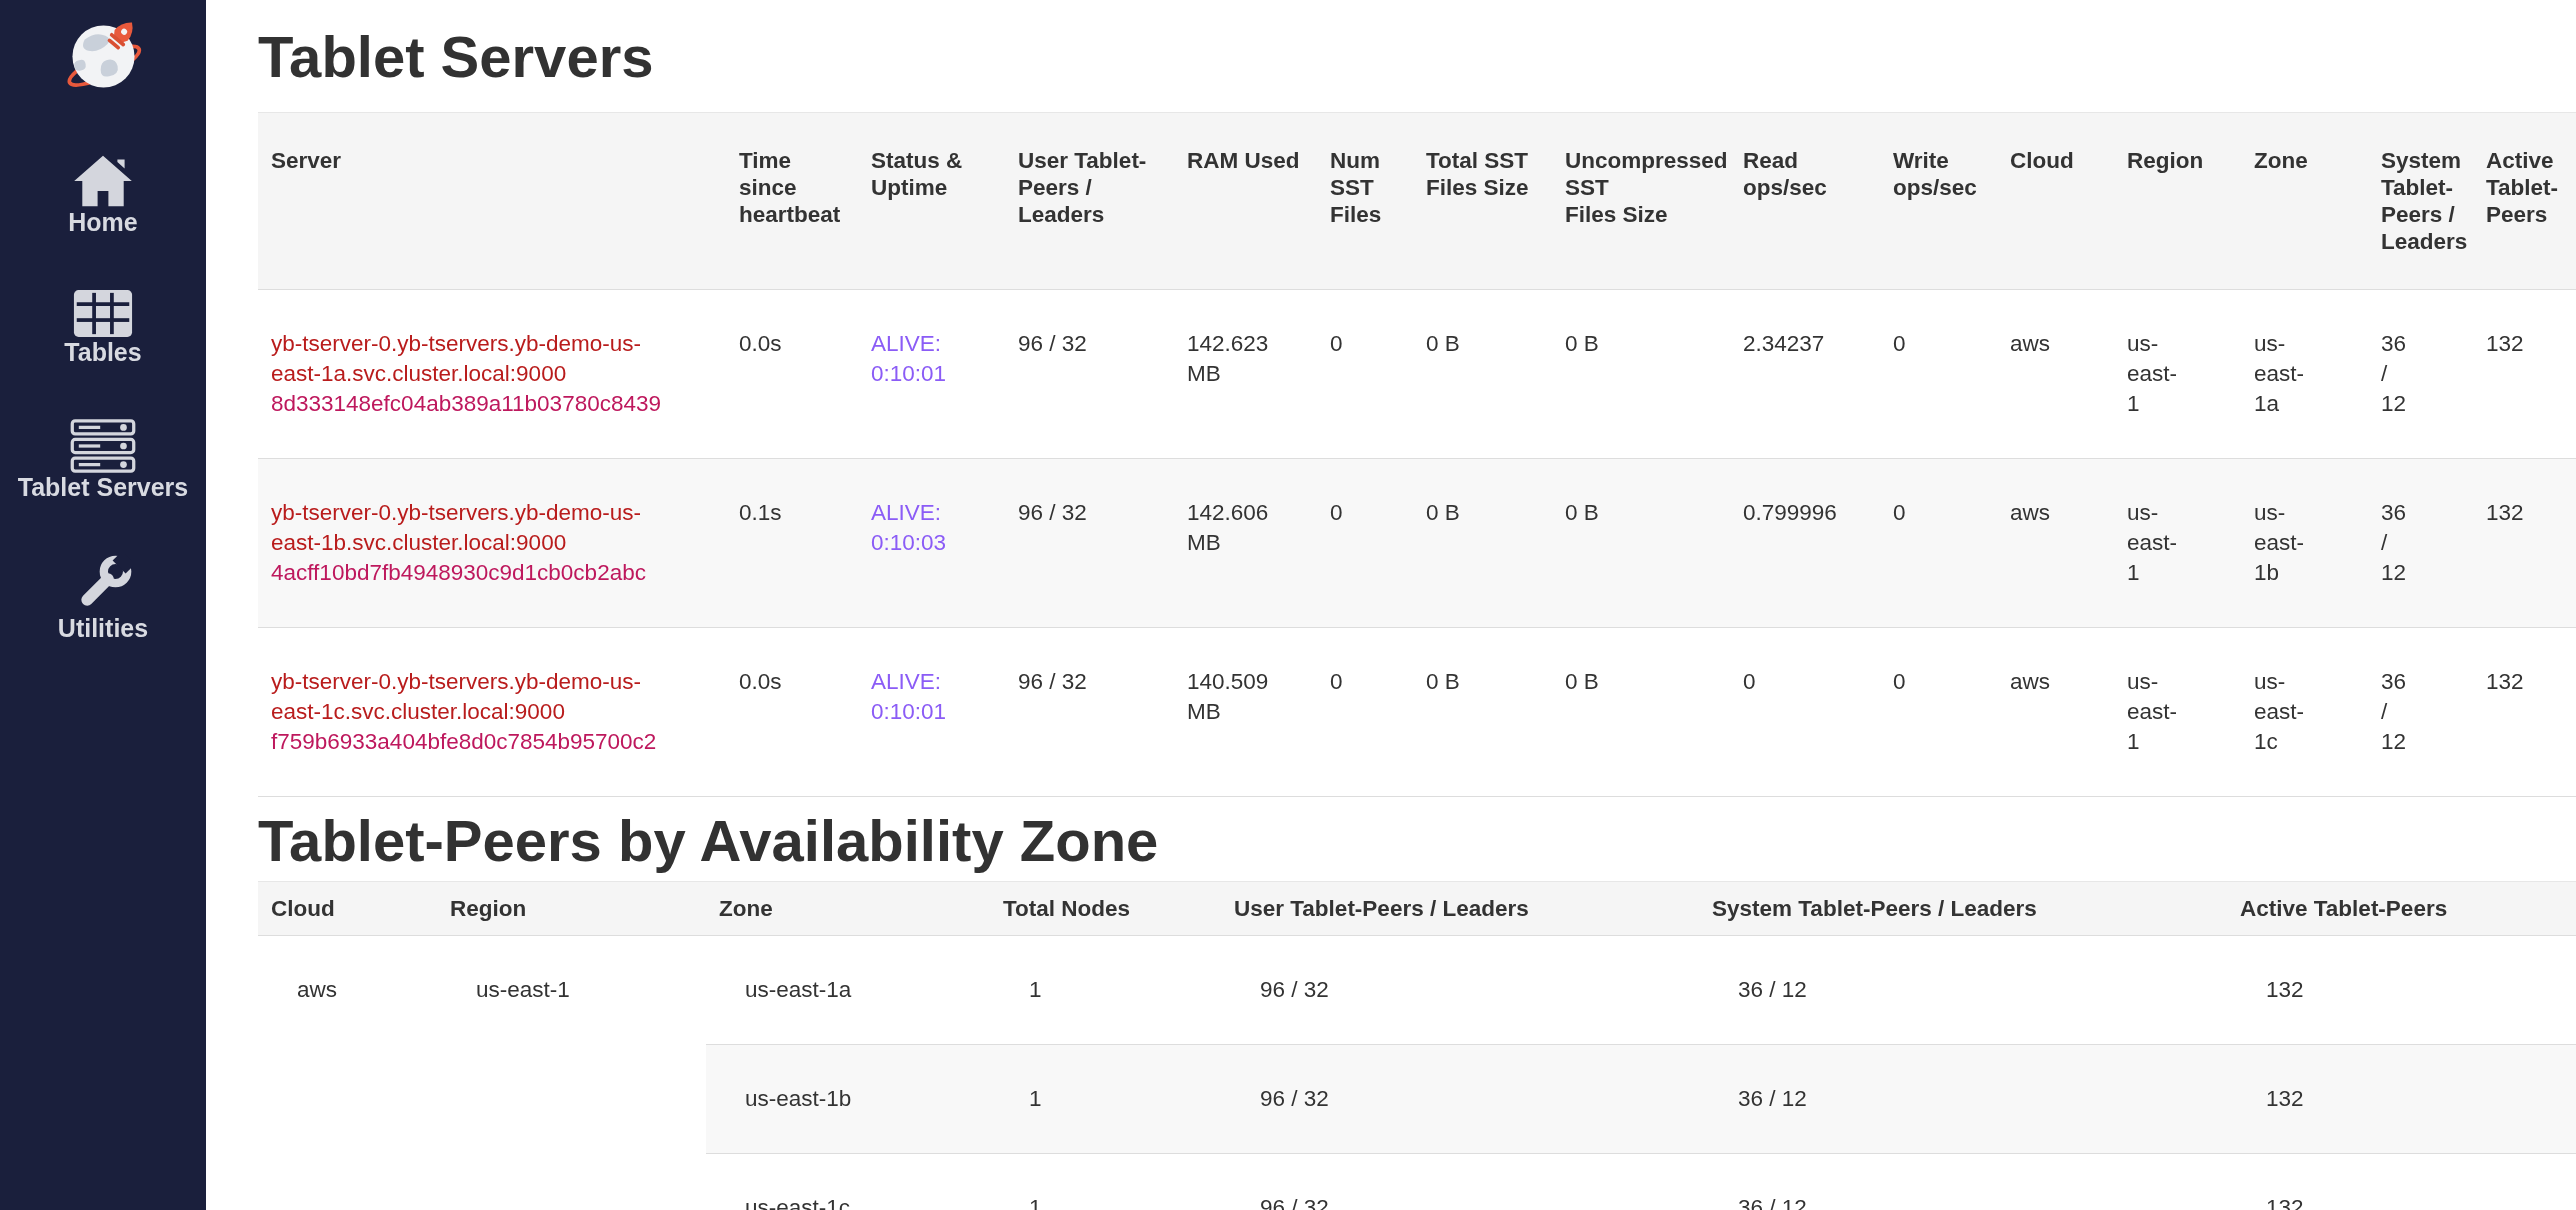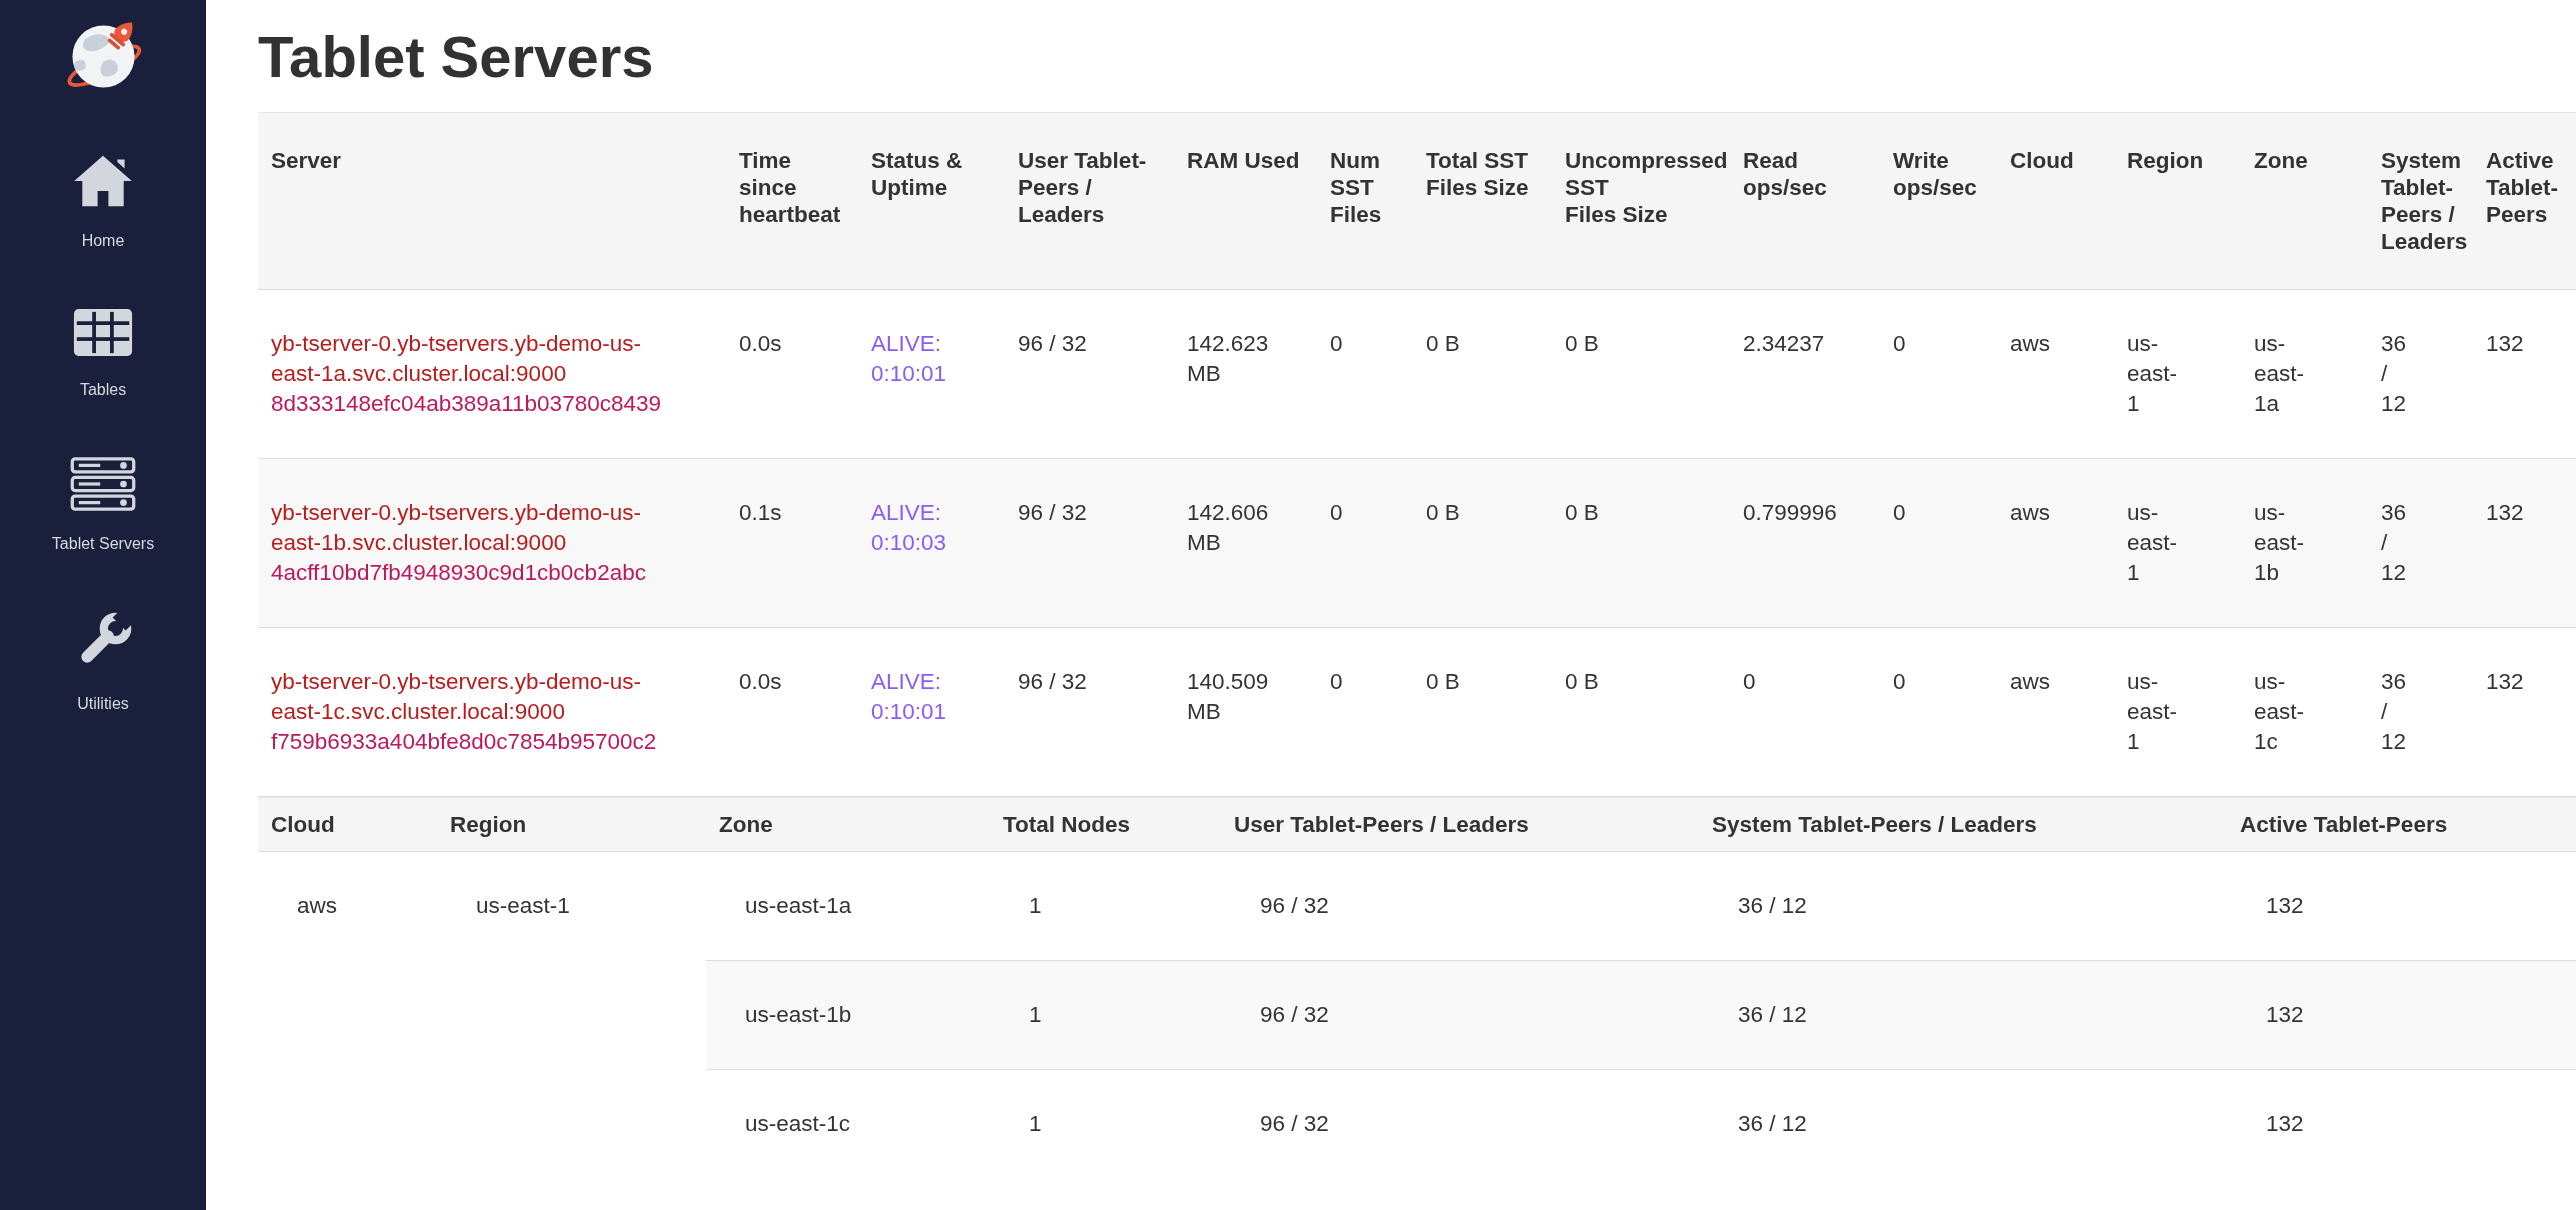--- a/index.html
+++ b/index.html
@@ -17,21 +17,21 @@
     width: 206px; min-width: 206px; height: 1210px;
     background: #1a1f3c;
     display: flex; flex-direction: column; align-items: center;
   }
   .logo-wrap { margin-top: 17px; cursor: pointer; }
   .nav-item {
     display: flex; flex-direction: column; align-items: center;
     margin-top: 53px; cursor: pointer; text-align: center;
   }
   .nav-item.first { margin-top: 58px; }
-  .nav-label { margin-top: 19px; color: #d8dae1; font-size: 16px; line-height: 28px; }
+  .nav-label { margin-top: 0; color: #d8dae1; font-size: 25px; line-height: 28px; font-weight: bold; }
 
   
   .main { flex: 1; padding-left: 52px; padding-right: 0; }
   h1.page-title {
     font-size: 58px; line-height: 58px; font-weight: bold;
     color: #323232; margin: 28px 0 26px 0;
   }
   h1.az-title { margin: 15px 0 11.3px 0; }
 
   table { width: 100%; border-collapse: collapse; table-layout: fixed; }
@@ -280,20 +280,21 @@
 east-
 1c</span></td>
           <td><span class="pre">36
 /
 12</span></td>
           <td><span class="pre">132</span></td>
         </tr>
       </tbody>
     </table>
 
+    <h1 class="page-title az-title">Tablet-Peers by Availability Zone</h1>
 
     <table class="t2">
       <colgroup>
         <col style="width:179px">
           <col style="width:269px">
           <col style="width:284px">
           <col style="width:231px">
         <col style="width:478px">
           <col style="width:528px">
           <col style="width:349px">

